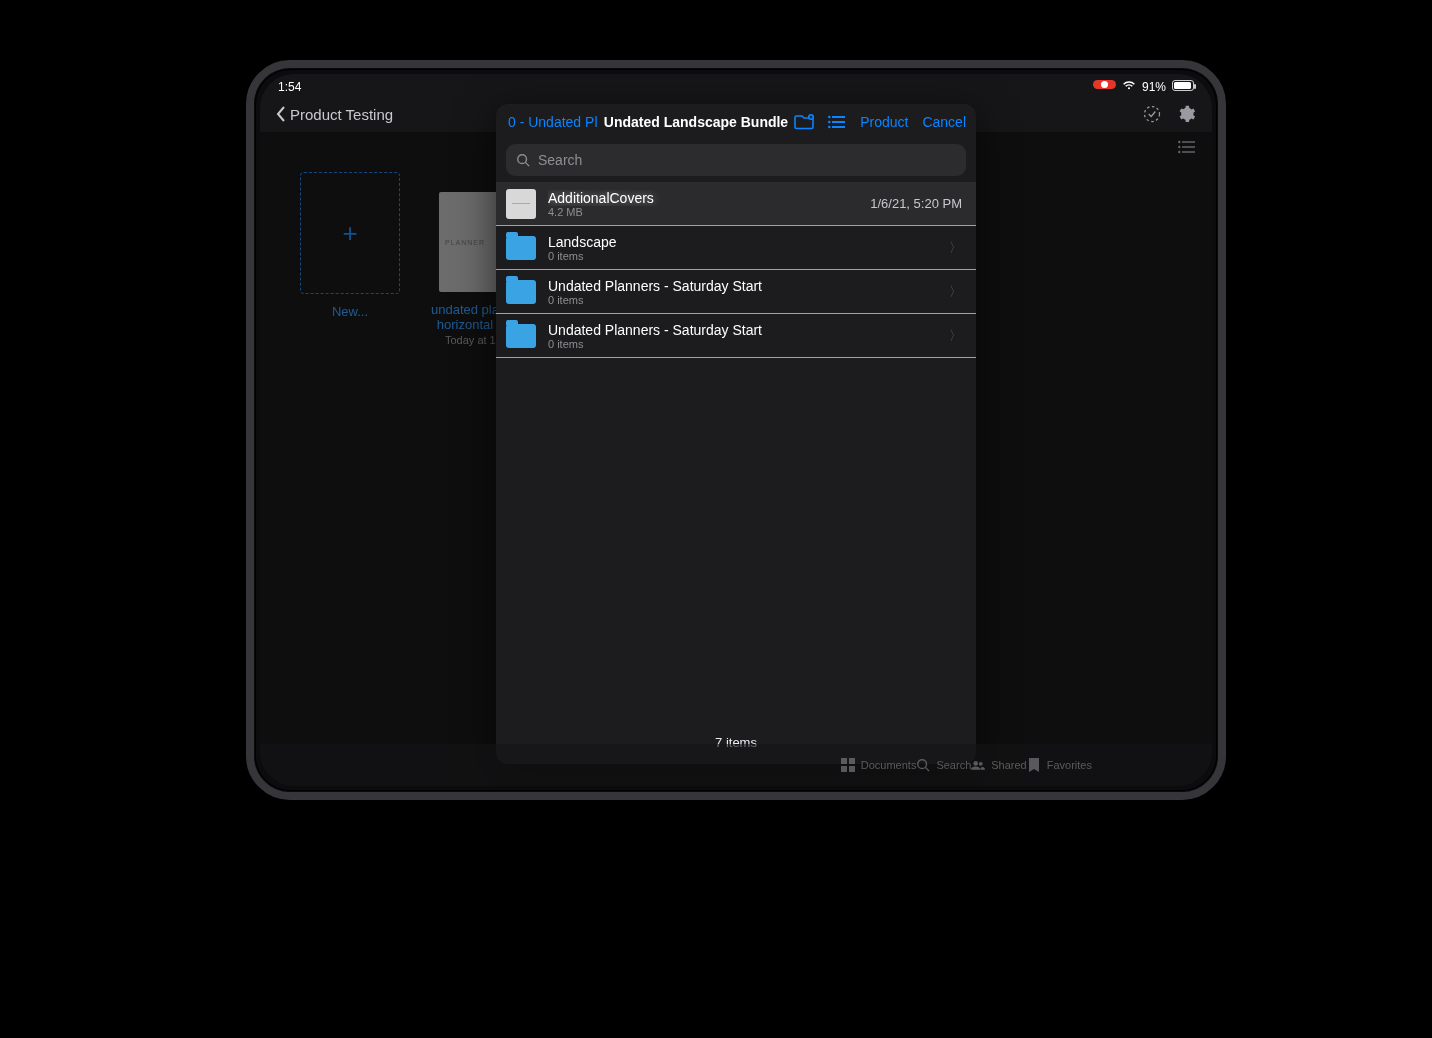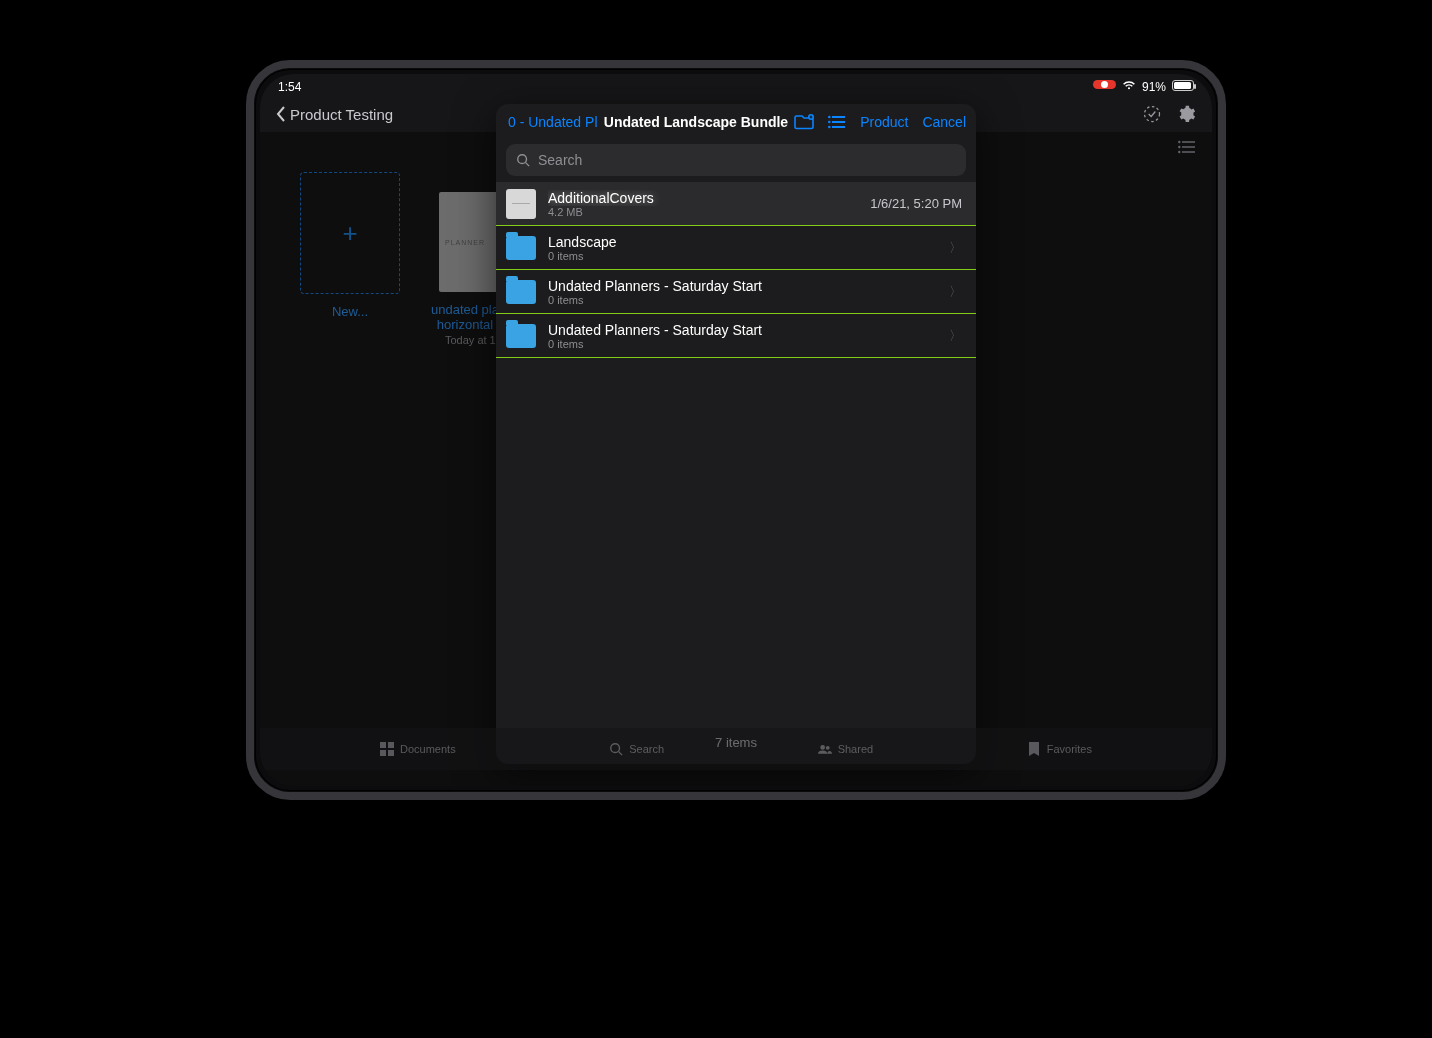--- a/index.html
+++ b/index.html
@@ -60,21 +60,21 @@
   .thumb-file::before { content:""; position:absolute; left:6px; top:14px; width:18px; height:1px; background:#aaa; }
   .thumb-folder { width:30px; height:24px; background:#3aa3e3; border-radius:3px; position:relative; }
   .thumb-folder::before { content:""; position:absolute; top:-4px; left:0; width:12px; height:5px; background:#3aa3e3; border-radius:2px 2px 0 0; }
   .row-main { flex:1; min-width:0; }
   .row-title { font-size:14px; color:#fff; white-space:nowrap; overflow:hidden; text-overflow:ellipsis; }
   .row-sub { font-size:11px; color:#8e8e93; }
   .row-meta { font-size:13px; color:#c7c7cc; white-space:nowrap; }
   .chev { color:#5a5a5e; font-size:13px; margin-left:6px; }
   .list-footer { text-align:center; color:#ebebf0; font-size:13px; padding:12px 0 14px 0; }
   
-  .tabbar { position:absolute; left:0; right:0; bottom:16px; height:42px; background:rgba(20,20,22,0.6); display:flex; justify-content:space-between; align-items:center; font-size:11px; color:#8a8a8f; padding:0 120px; }
+  .tabbar { position:absolute; left:0; right:0; bottom:0; height:42px; background:rgba(20,20,22,0.6); display:flex; justify-content:flex-end; align-items:center; font-size:11px; color:#8a8a8f; padding:0 120px; }
   .tab { display:flex; align-items:center; gap:6px; opacity:0.6; }
   .tab .ticon { width:14px; height:14px; }
   svg { display:block; }
 </style>
 </head>
 <body>
 
 <div class="page">
   <div class="ipad">
     <div class="screen">

